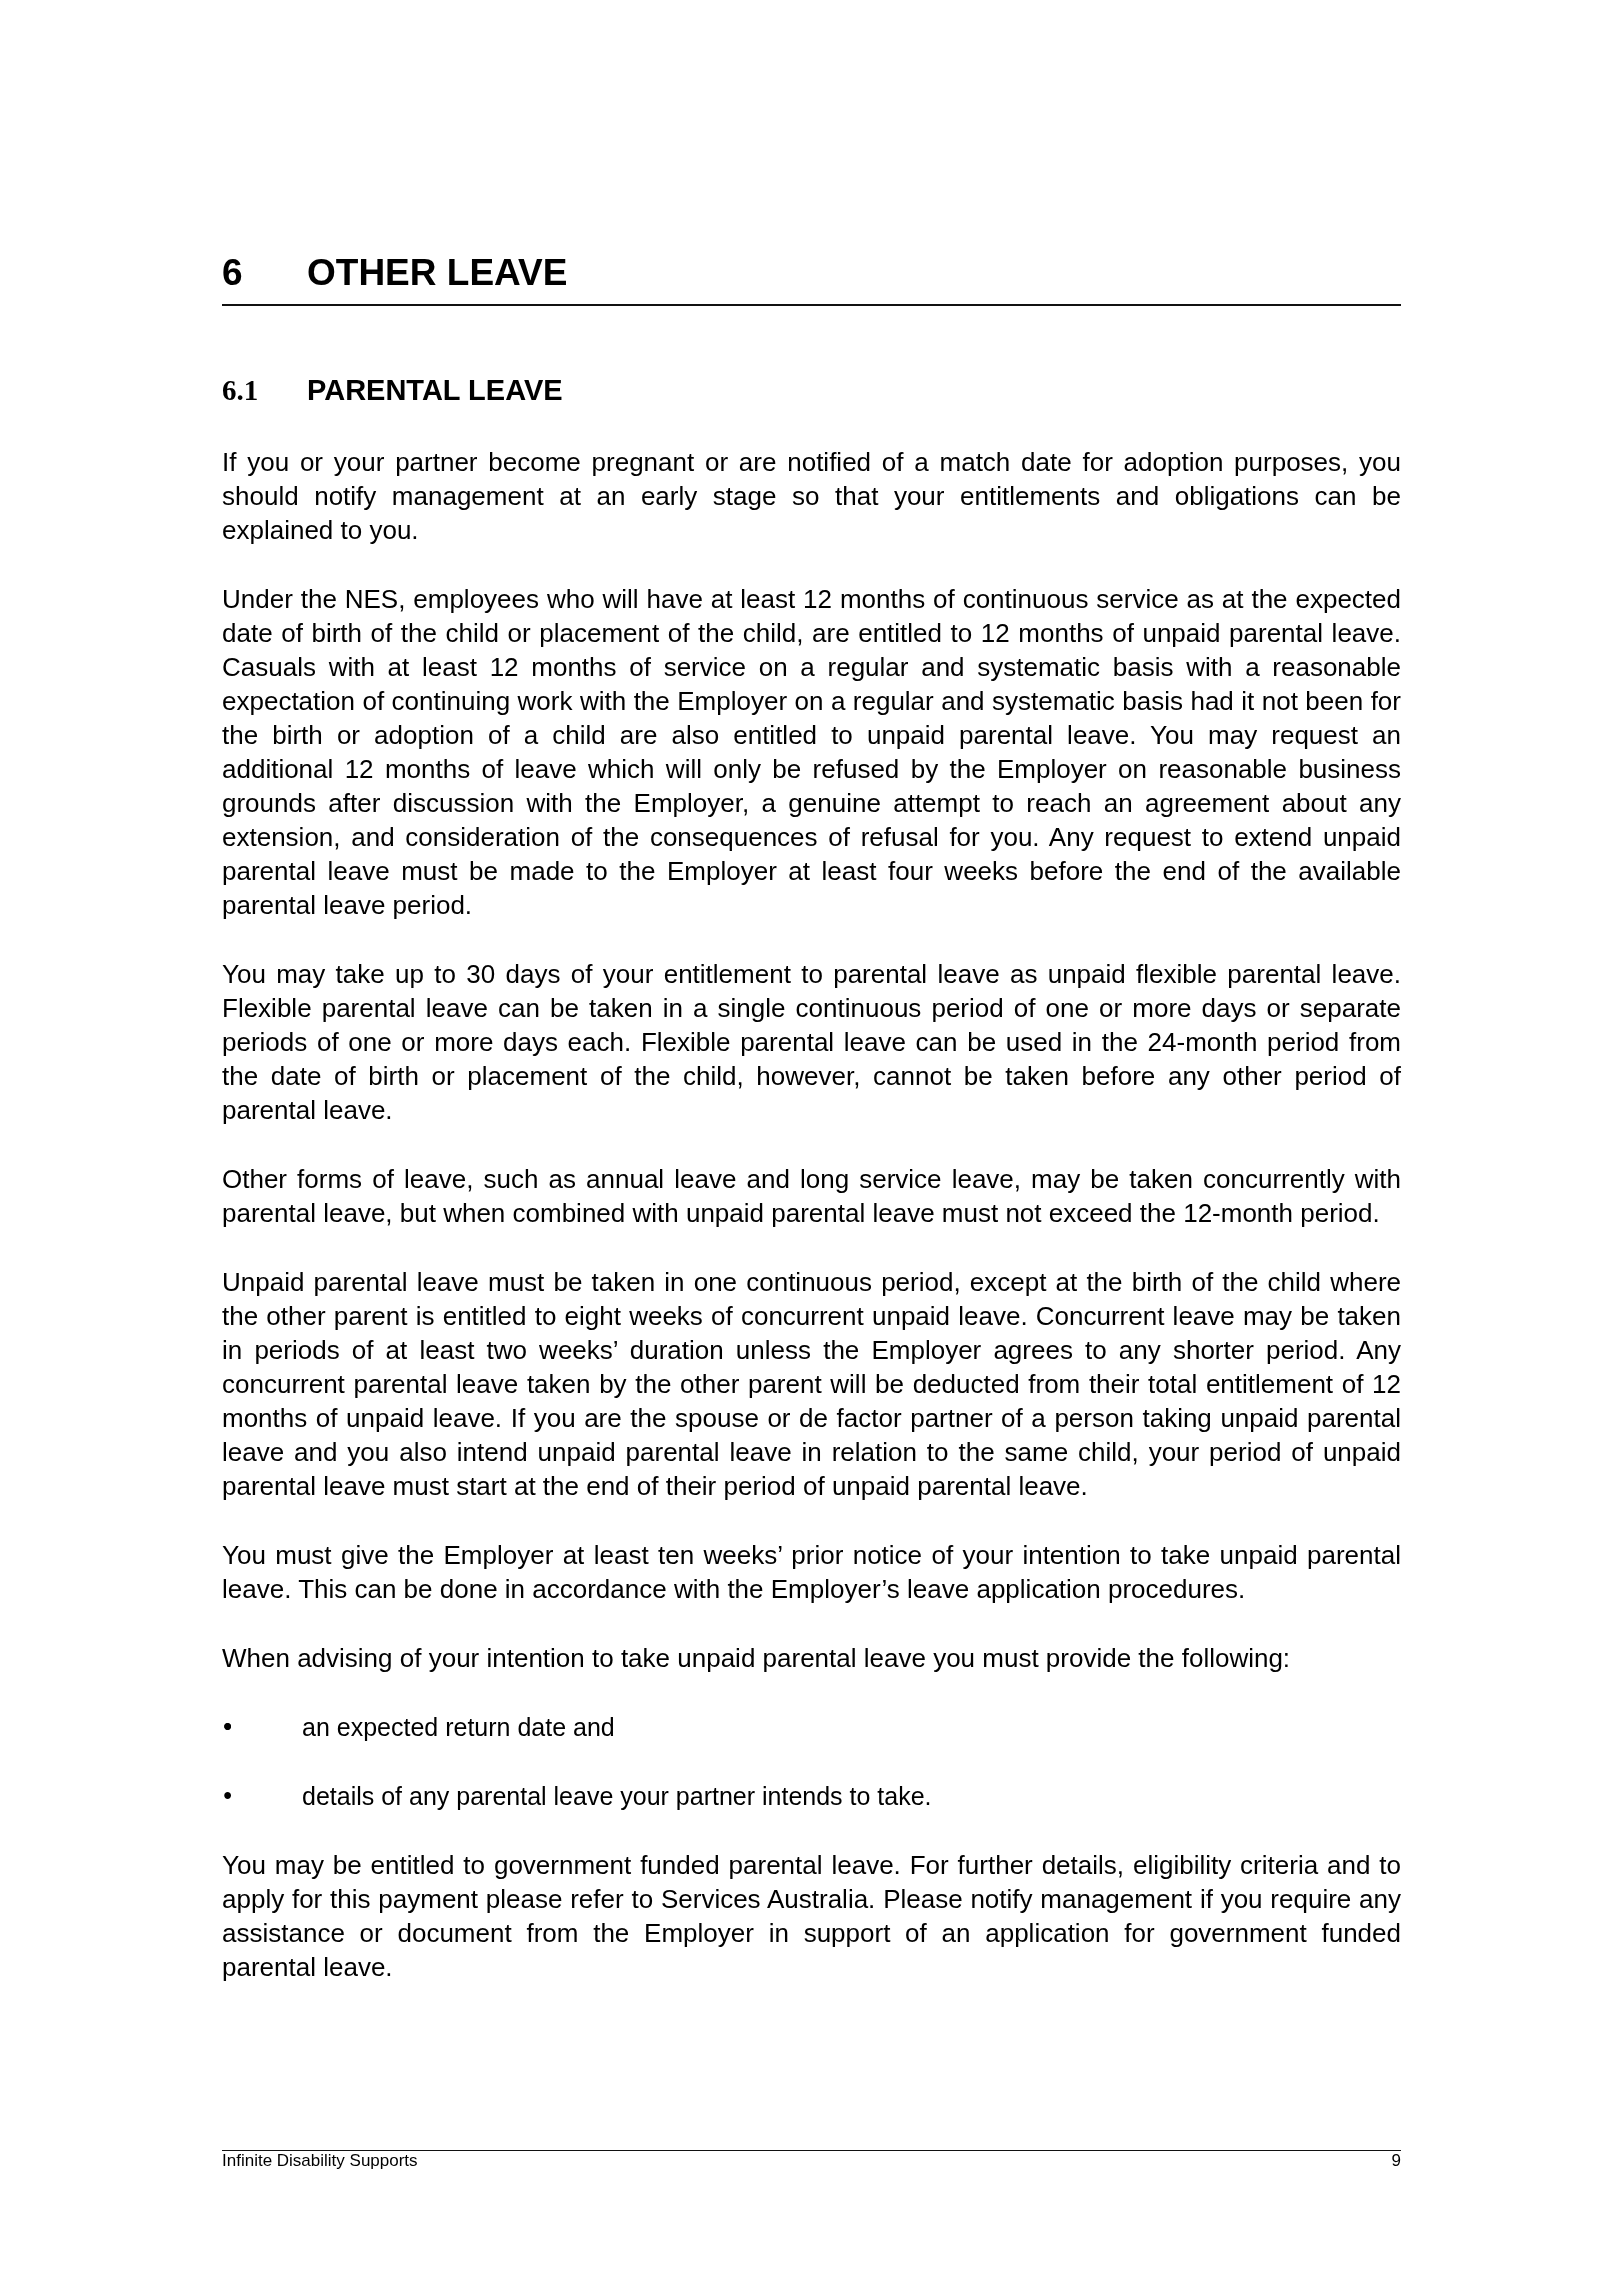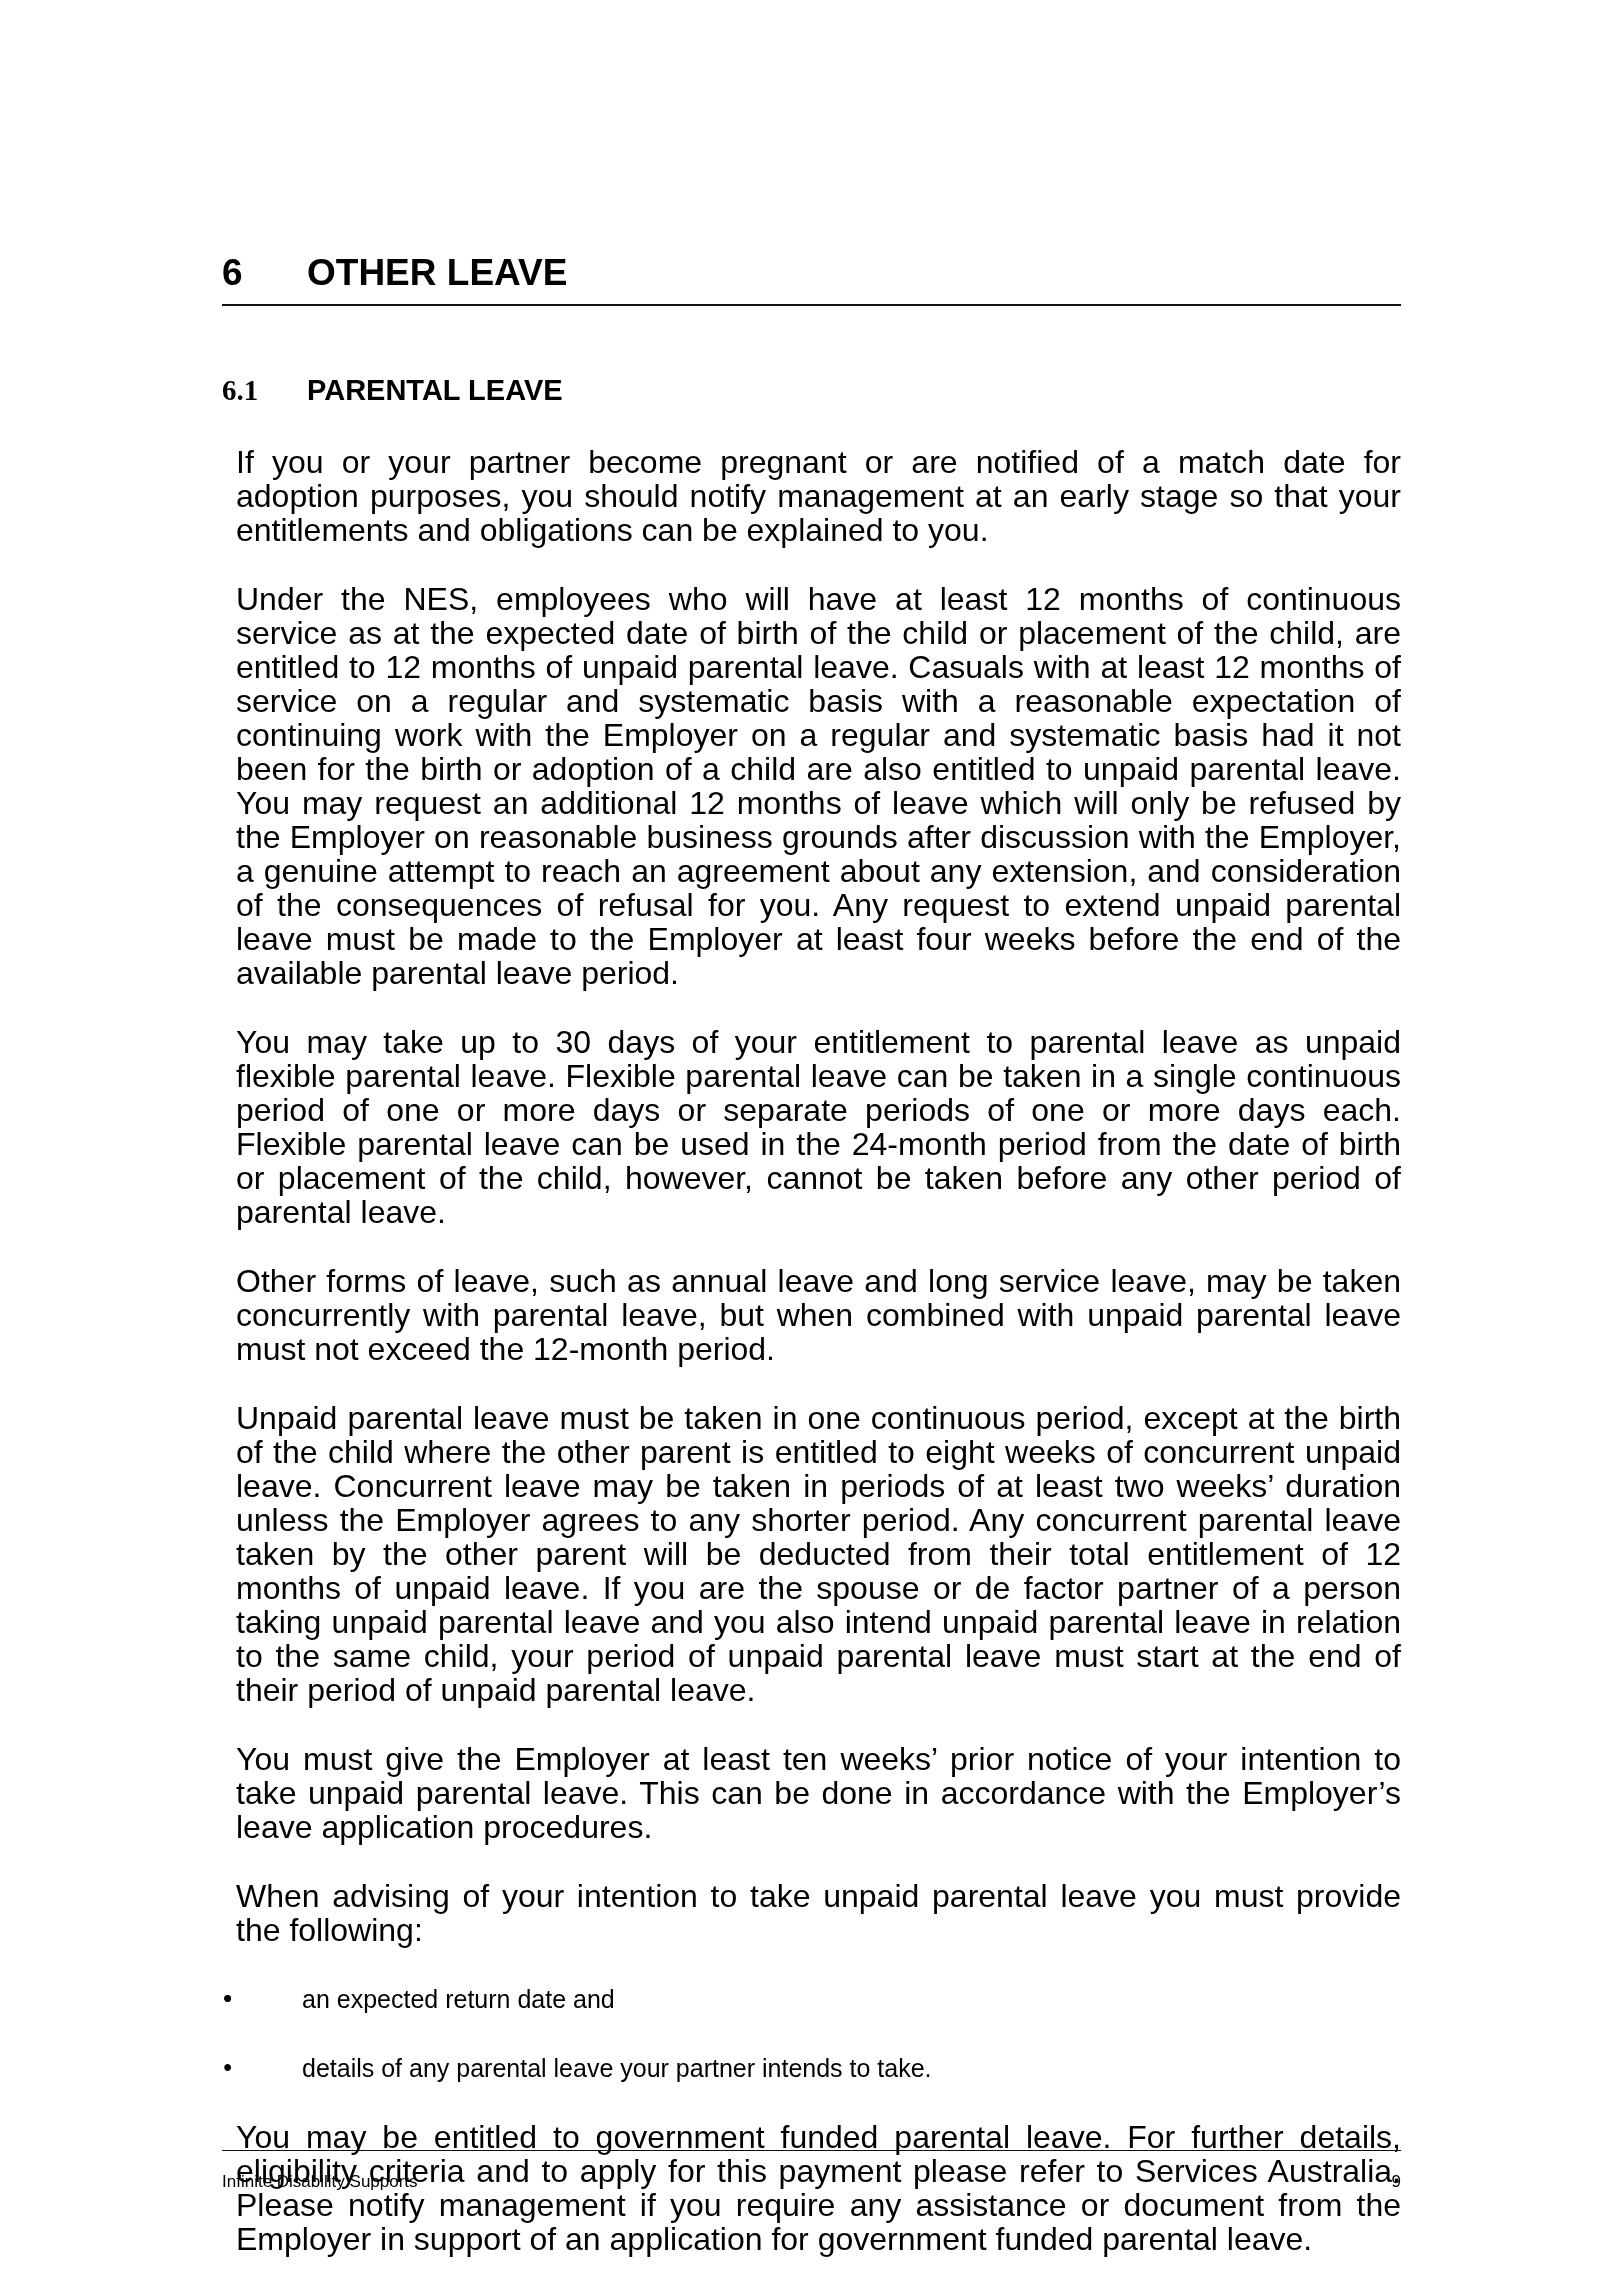--- a/index.html
+++ b/index.html
@@ -45,22 +45,22 @@
     font-size: 29px;
     line-height: 33px;
     font-weight: bold;
   }
   h2 .num {
     display: inline-block;
     width: 85px;
     font-family: Liberation Serif, serif;
   }
   p.body-para {
-    margin: 0 0 35px 14px;
-    font-size: 32px;
+    margin: 0 0 35px 0;
+    font-size: 26px;
     line-height: 34px;
     text-align: justify;
   }
   ul.bullet-list {
     margin: 0;
     padding: 0;
     list-style: none;
   }
   ul.bullet-list li {
     position: relative;
@@ -75,21 +75,20 @@
     left: 1.3px;
     top: -1.3px;
     font-size: 25px;
   }
   .footer {
     position: absolute;
     left: 222px;
     top: 2150px;
     width: 1179px;
     border-top: 1.3px solid #111111;
-    padding-top: 21px;
     display: flex;
     justify-content: space-between;
     align-items: baseline;
     font-size: 17px;
     line-height: 19.6px;
   }
 </style>
 </head>
 <body>
 

